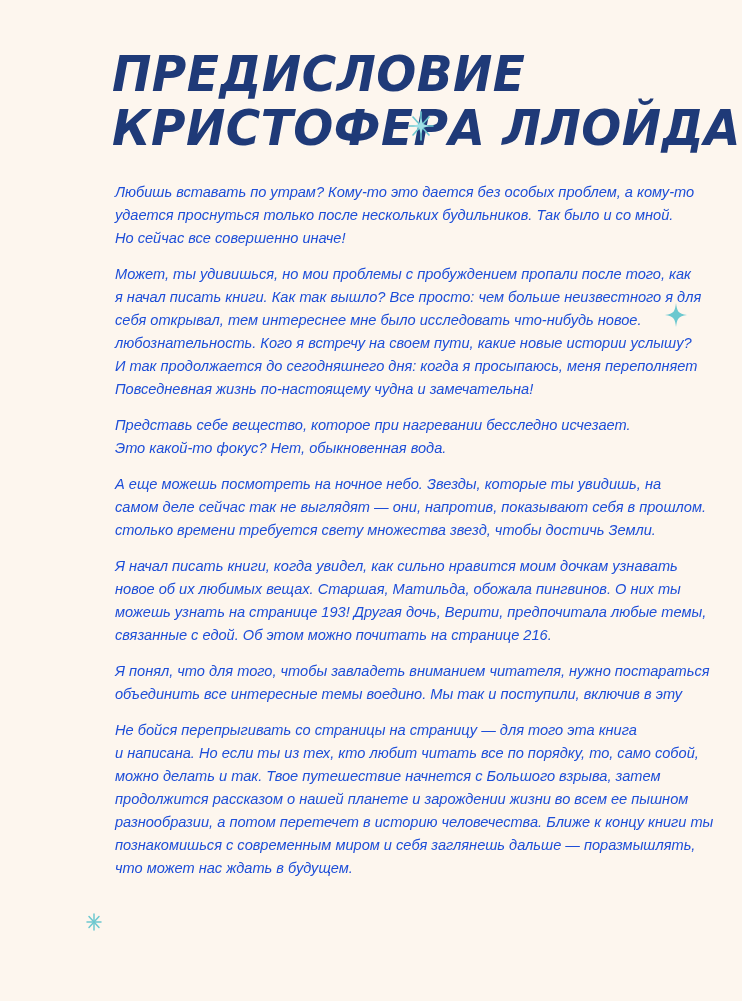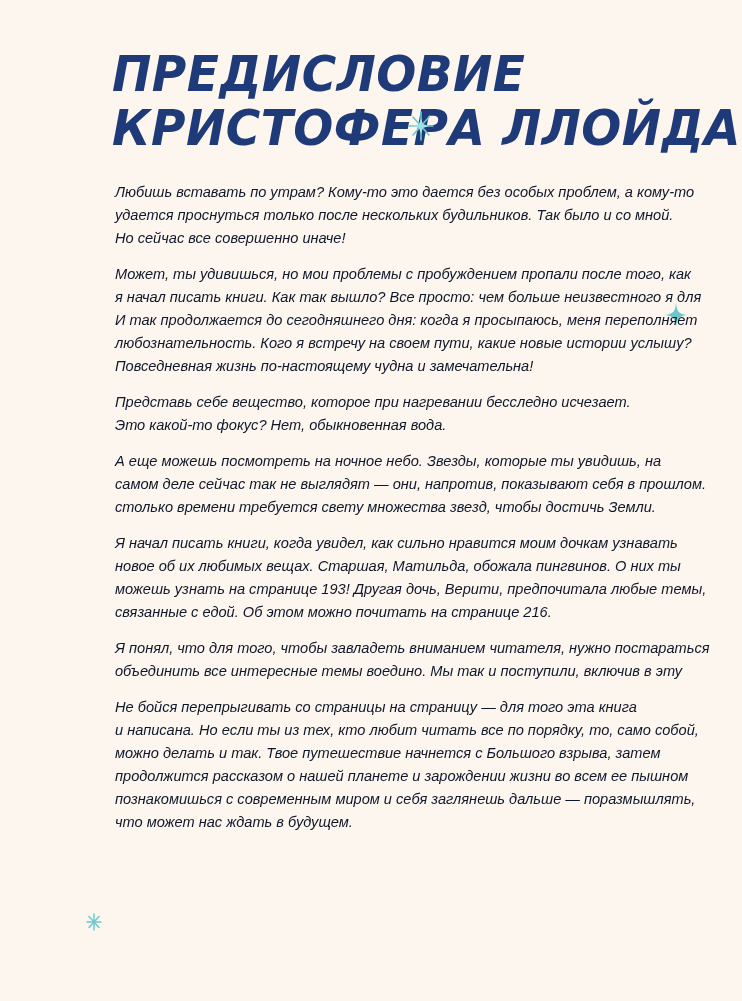--- a/index.html
+++ b/index.html
@@ -38,21 +38,21 @@
   }
   .title .line { display: block; }
   .body {
     position: absolute;
     left: 103px;
     top: 181px;
     width: 580px;
     font-family: "Liberation Sans", sans-serif;
     font-size: 14.6px;
     line-height: 23px;
-    color: #0f172a;
+    color: #1d4ed8;
   }
   .body p {
     margin: 0 0 13px 0;
   }
   .body .ln { display: block; white-space: nowrap; }
   .star {
     position: absolute;
     color: #6cc8cf;
   }
   .star svg { display: block; }
@@ -98,22 +98,23 @@
 
   <div class="body">
     <p>
       <span class="ln">Любишь вставать по утрам? Кому-то это дается без особых проблем, а кому-то</span>
       <span class="ln">удается проснуться только после нескольких будильников. Так было и со мной.</span>
       <span class="ln">Но сейчас все совершенно иначе!</span>
     </p>
     <p>
       <span class="ln">Может, ты удивишься, но мои проблемы с пробуждением пропали после того, как</span>
       <span class="ln">я начал писать книги. Как так вышло? Все просто: чем больше неизвестного я для</span>
+      <span class="ln">себя открывал, тем интереснее мне было исследовать что-нибудь новое.</span>
+      <span class="ln">любознательность. Кого я встречу на своем пути, какие новые истории услышу?</span>
       <span class="ln">И так продолжается до сегодняшнего дня: когда я просыпаюсь, меня переполняет</span>
-      <span class="ln">любознательность. Кого я встречу на своем пути, какие новые истории услышу?</span>
       <span class="ln">Повседневная жизнь по-настоящему чудна и замечательна!</span>
     </p>
     <p>
       <span class="ln">Представь себе вещество, которое при нагревании бесследно исчезает.</span>
       <span class="ln">Это какой-то фокус? Нет, обыкновенная вода.</span>
     </p>
     <p>
       <span class="ln">А еще можешь посмотреть на ночное небо. Звезды, которые ты увидишь, на</span>
       <span class="ln">самом деле сейчас так не выглядят — они, напротив, показывают себя в прошлом.</span>
       <span class="ln">столько времени требуется свету множества звезд, чтобы достичь Земли.</span>
@@ -126,18 +127,19 @@
     </p>
     <p>
       <span class="ln">Я понял, что для того, чтобы завладеть вниманием читателя, нужно постараться</span>
       <span class="ln">объединить все интересные темы воедино. Мы так и поступили, включив в эту</span>
     </p>
     <p>
       <span class="ln">Не бойся перепрыгивать со страницы на страницу — для того эта книга</span>
       <span class="ln">и написана. Но если ты из тех, кто любит читать все по порядку, то, само собой,</span>
       <span class="ln">можно делать и так. Твое путешествие начнется с Большого взрыва, затем</span>
       <span class="ln">продолжится рассказом о нашей планете и зарождении жизни во всем ее пышном</span>
+      <span class="ln">разнообразии, а потом перетечет в историю человечества. Ближе к концу книги ты</span>
       <span class="ln">познакомишься с современным миром и себя заглянешь дальше — поразмышлять,</span>
       <span class="ln">что может нас ждать в будущем.</span>
     </p>
   </div>
 
 </div>
 
 </body></html>

